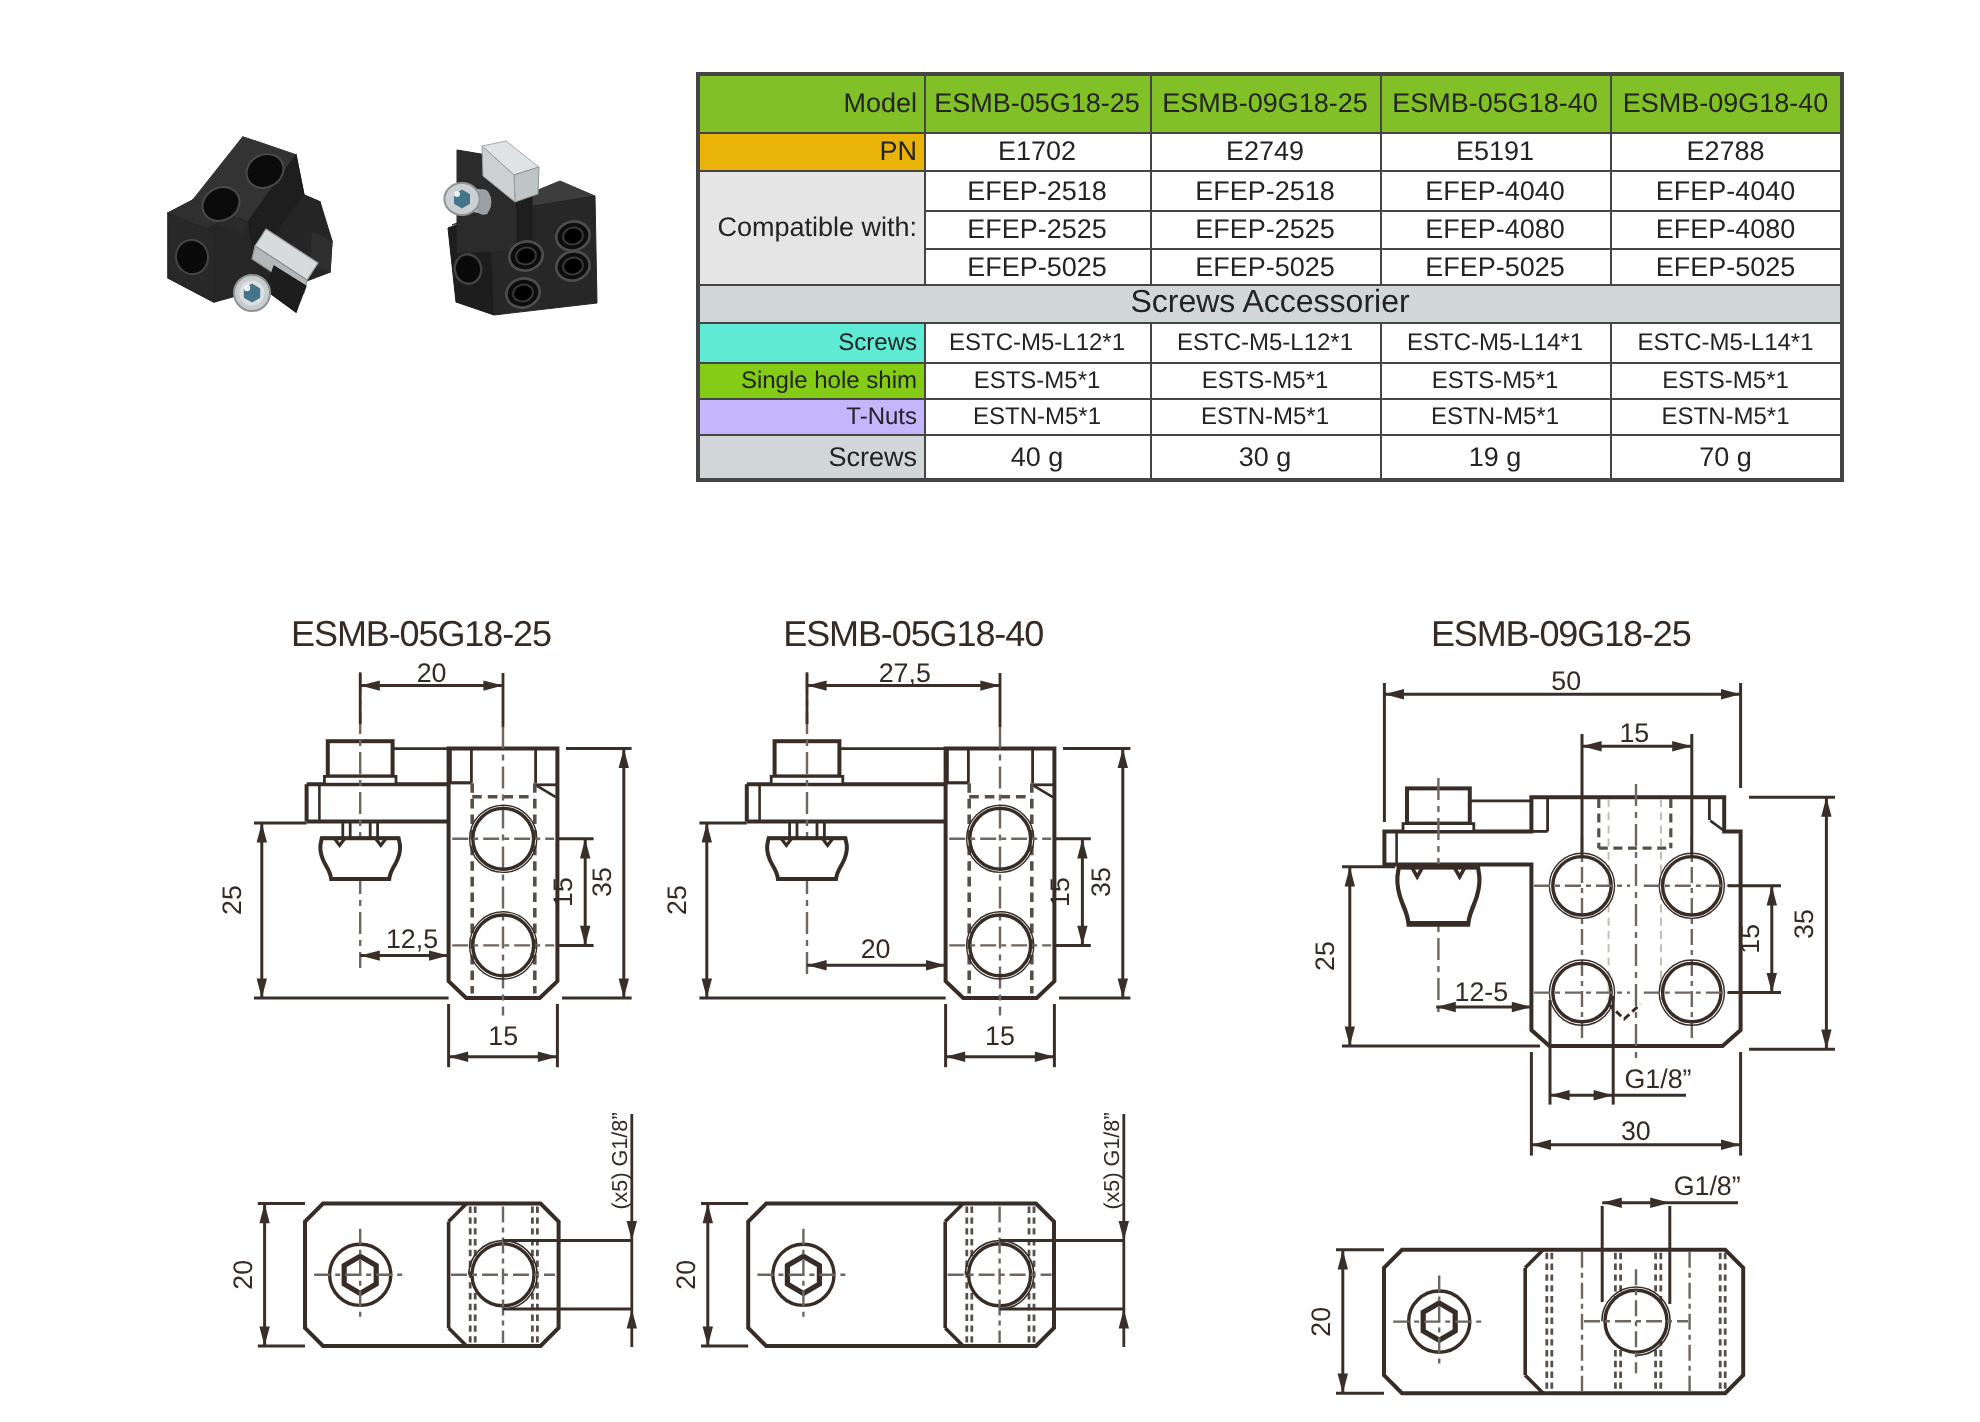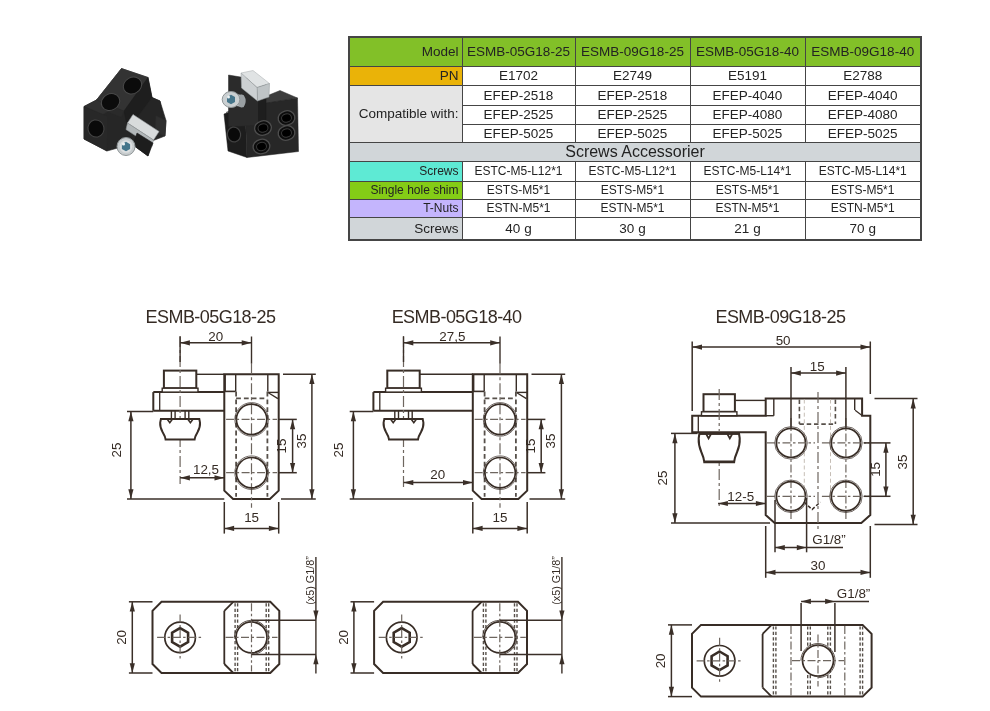--- a/index.html
+++ b/index.html
@@ -451,17 +451,17 @@
           <td class="l s" style="background:#c4b5fd">T-Nuts</td>
           <td class="c s">ESTN-M5*1</td>
           <td class="c s">ESTN-M5*1</td>
           <td class="c s">ESTN-M5*1</td>
           <td class="c s">ESTN-M5*1</td>
         </tr>
 <tr style="height:23px">
           <td class="l" style="background:#d1d6d9">Screws</td>
           <td class="c">40 g</td>
           <td class="c">30 g</td>
-          <td class="c">21 g</td>
+          <td class="c">19 g</td>
           <td class="c">70 g</td>
         </tr>
 </tbody>
     </table>
 </div>
 </body></html>

